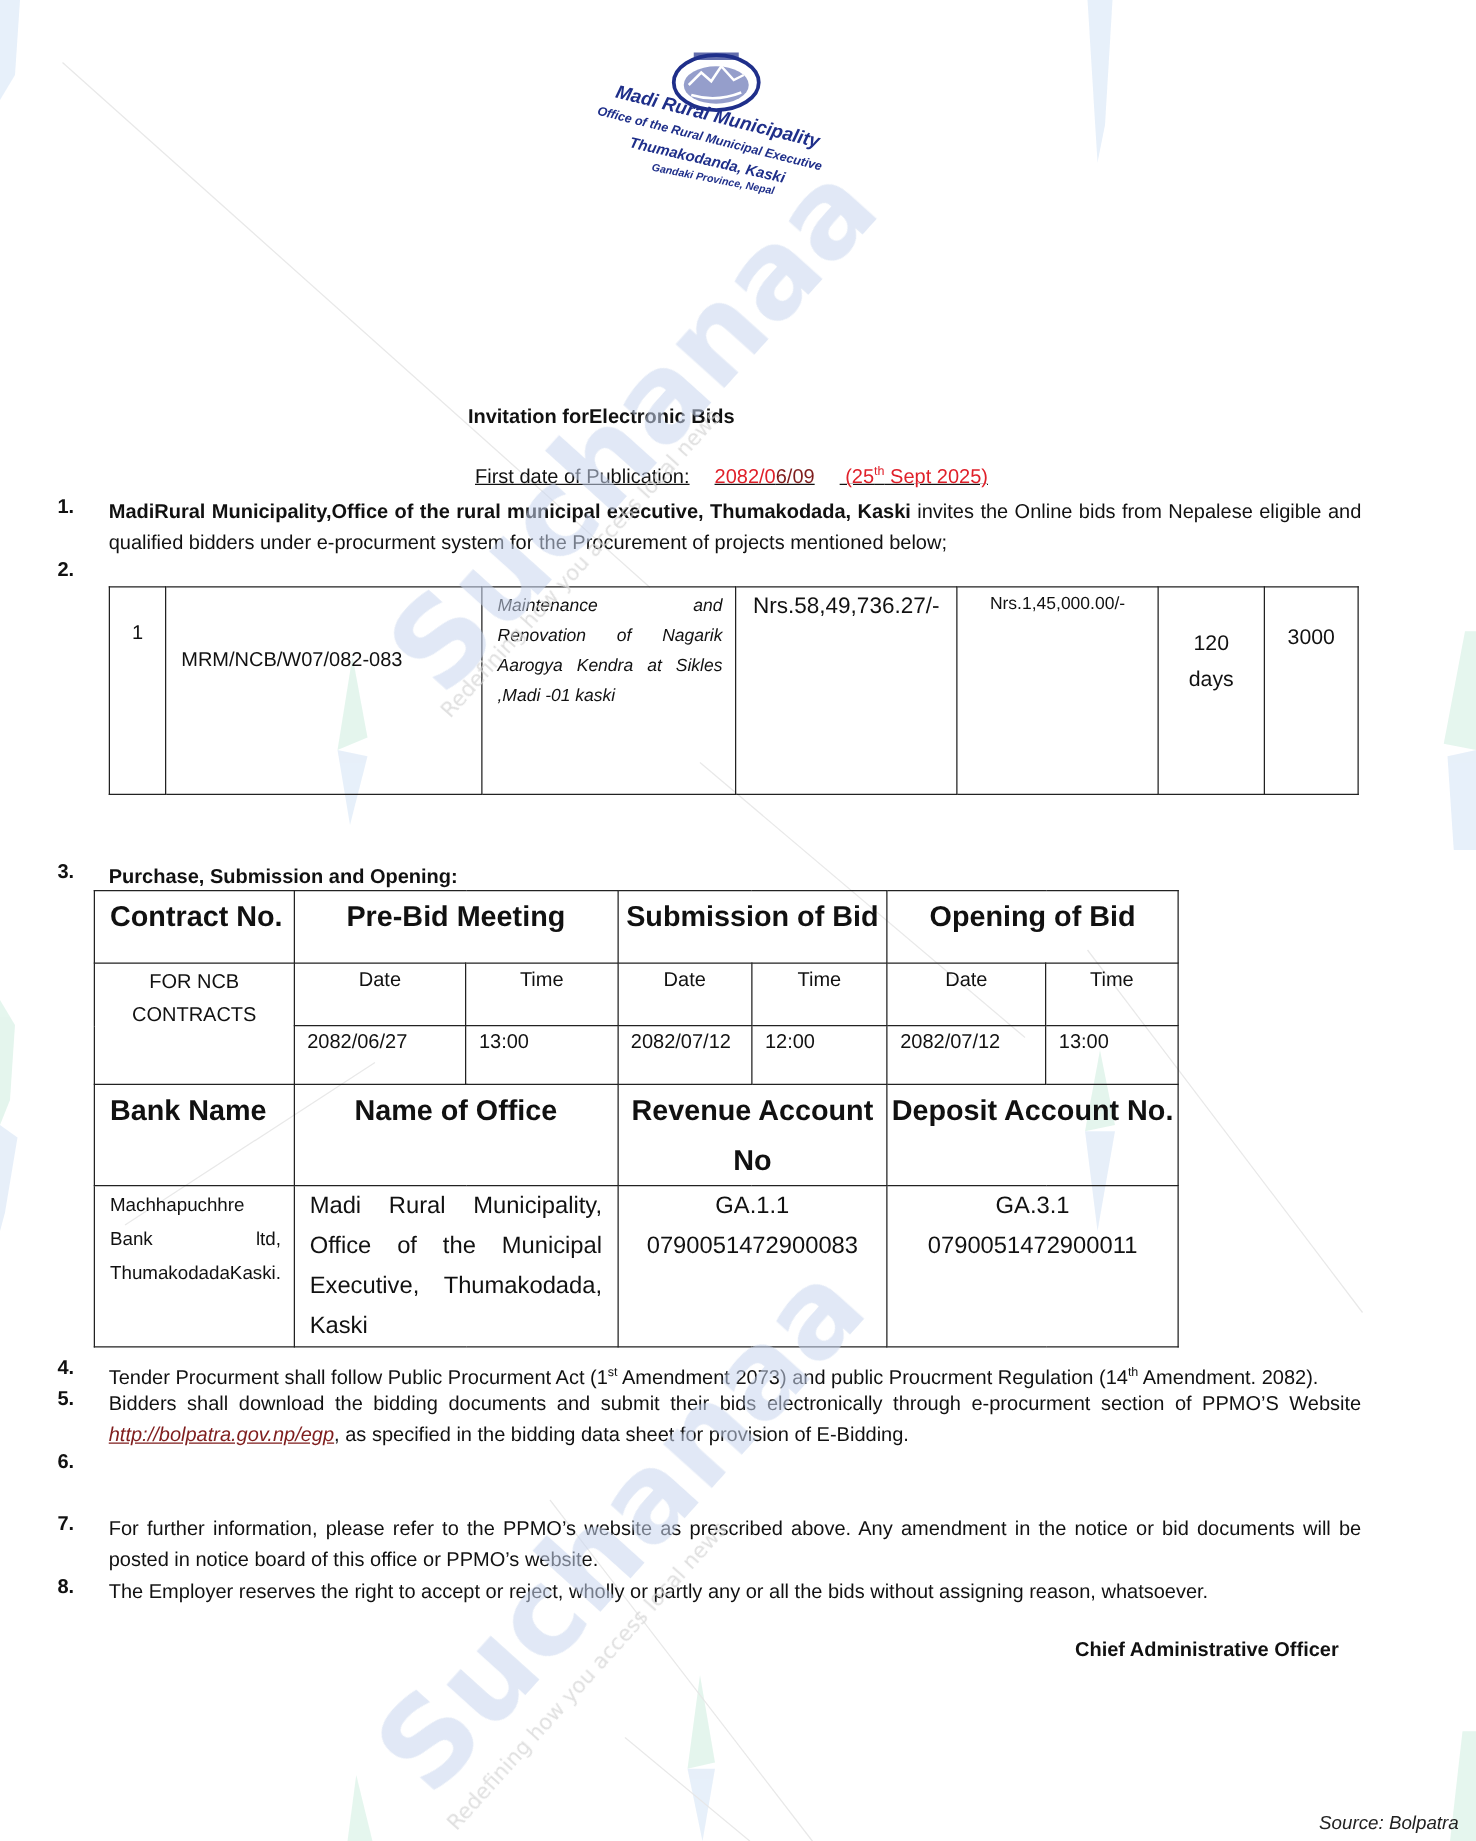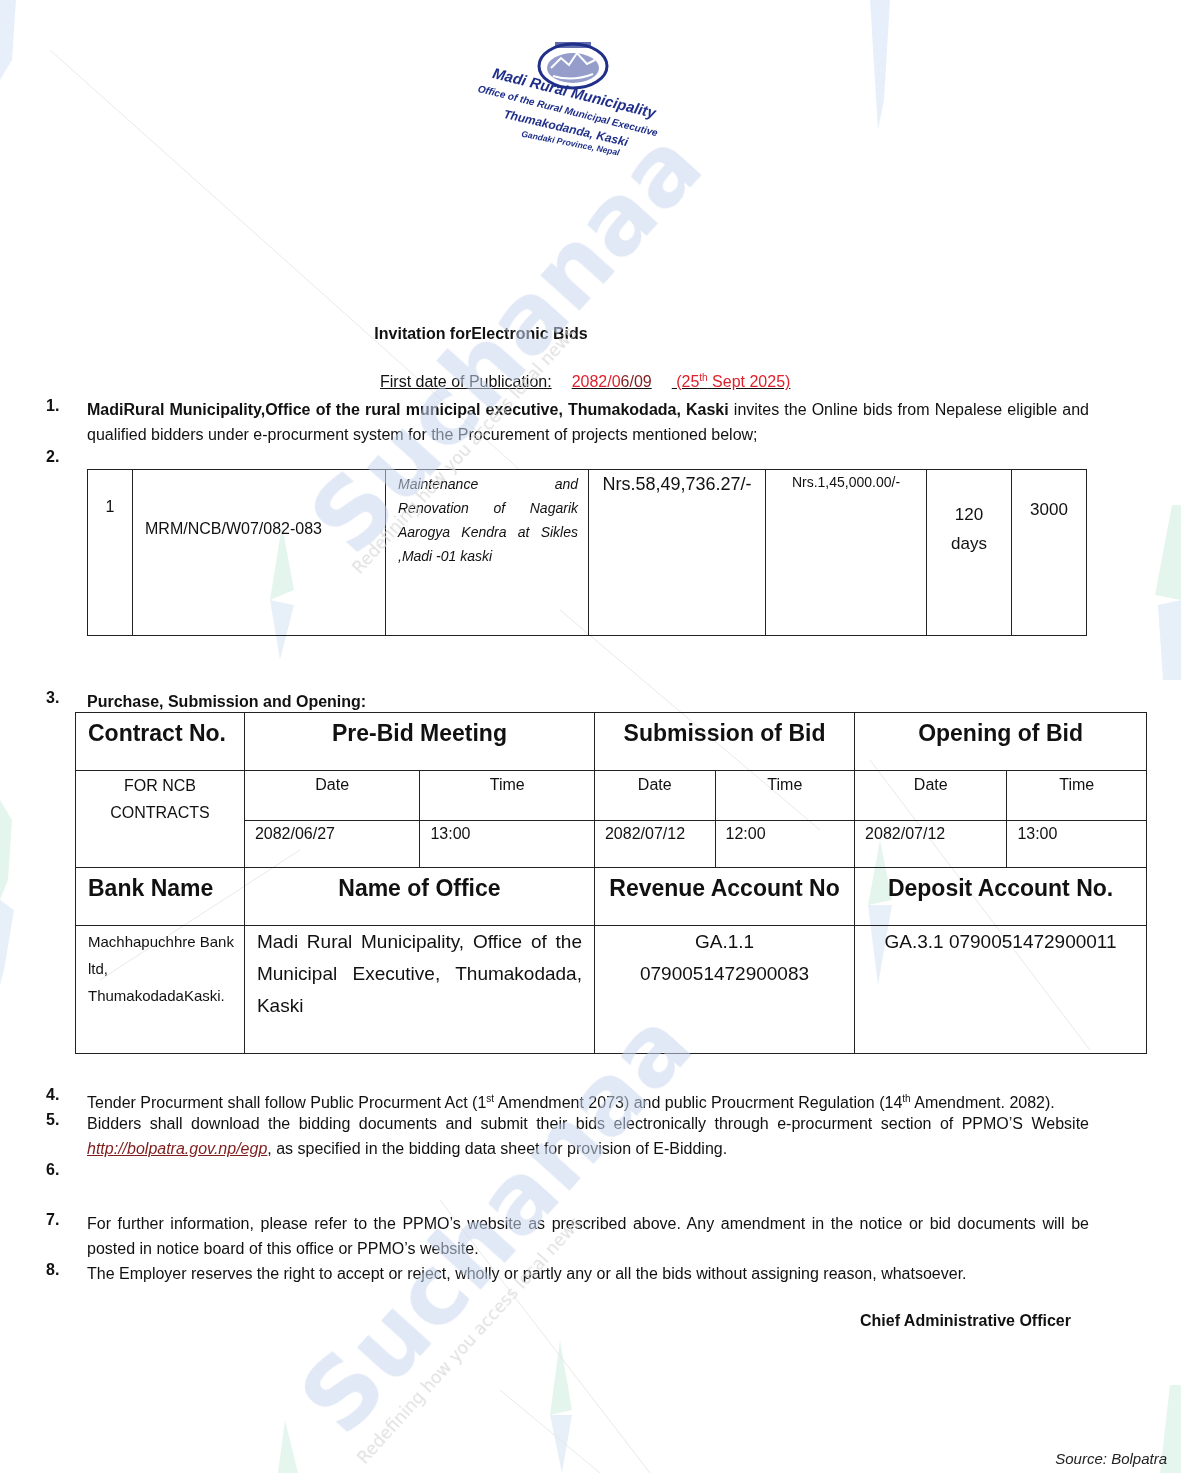--- a/index.html
+++ b/index.html
@@ -34,21 +34,21 @@
   #t1 td { padding: 0; }
   #t1 .c-sn { width: 44px; text-align: center; padding-top: 28px; }
   #t1 .c-id { width: 240px; padding-left: 12px; padding-top: 50px; }
   #t1 .c-desc { width: 180px; font-style: italic; font-size: 14px; line-height: 24px; padding: 2px 10px 0 12px; text-align: justify; }
   #t1 .c-cost { width: 176px; text-align: center; font-size: 18px; padding-top: 4px; }
   #t1 .c-sec { width: 160px; text-align: center; font-size: 14px; padding-top: 4px; }
   #t1 .c-days { width: 84px; text-align: center; font-size: 17px; line-height: 29px; padding-top: 30px; }
   #t1 .c-fee { text-align: center; font-size: 17px; padding-top: 30px; }
 
   
-  #t2 { left: 75px; top: 712px; width: 1072px; font-size: 16px; }
+  #t2 { left: 75px; top: 712px; width: 868px; font-size: 16px; }
   #t2 td { padding: 0; }
   .h-big { font-weight: bold; font-size: 23px; text-align: center; height: 57px; padding-top: 0; line-height: 40px; }
   .h-left { text-align: left !important; padding-left: 12px !important; }
   .sub { text-align: center; height: 49px; line-height: 28px; }
   .val { height: 46px; line-height: 26px; padding-left: 10px !important; }
   .ncb { text-align: center; line-height: 27px; padding-top: 1px !important; }
   .bank { font-size: 15px; line-height: 27px; padding: 2px 10px 0 12px !important; text-align: justify; height: 125px; }
   .office { font-size: 19px; line-height: 32px; padding: 0 12px !important; text-align: justify; }
   .acct { font-size: 19px; line-height: 32px; text-align: center; }
 

